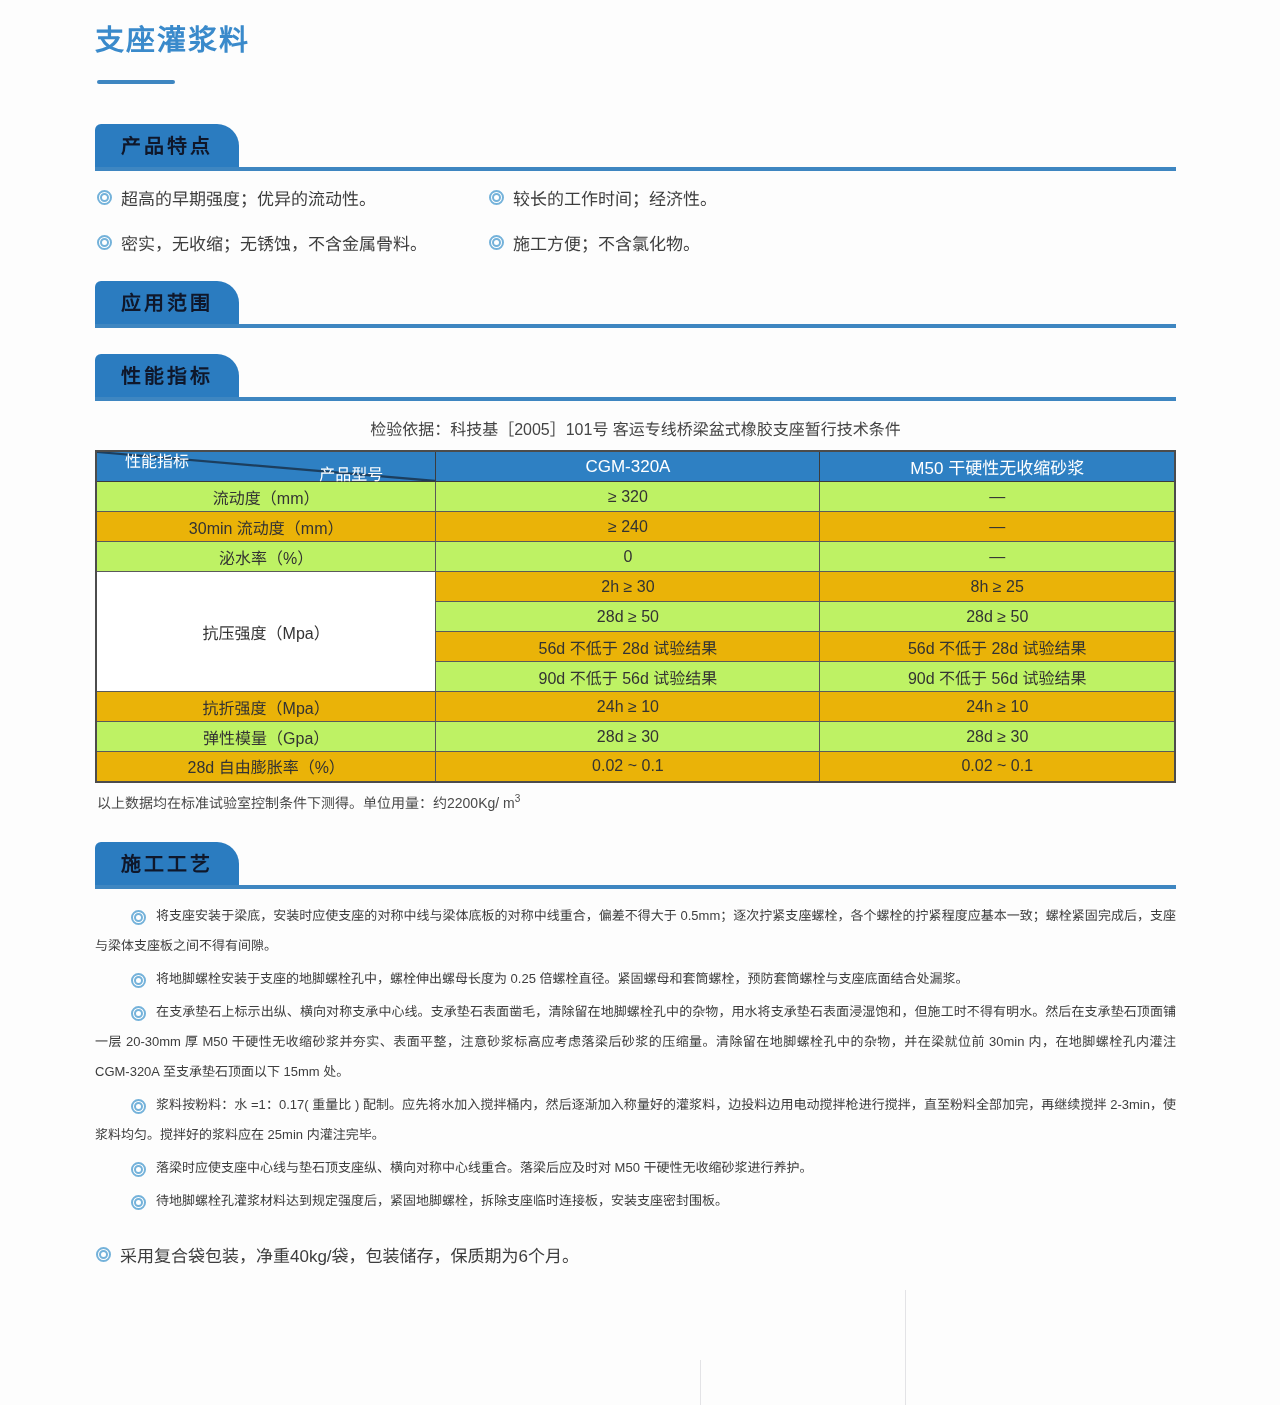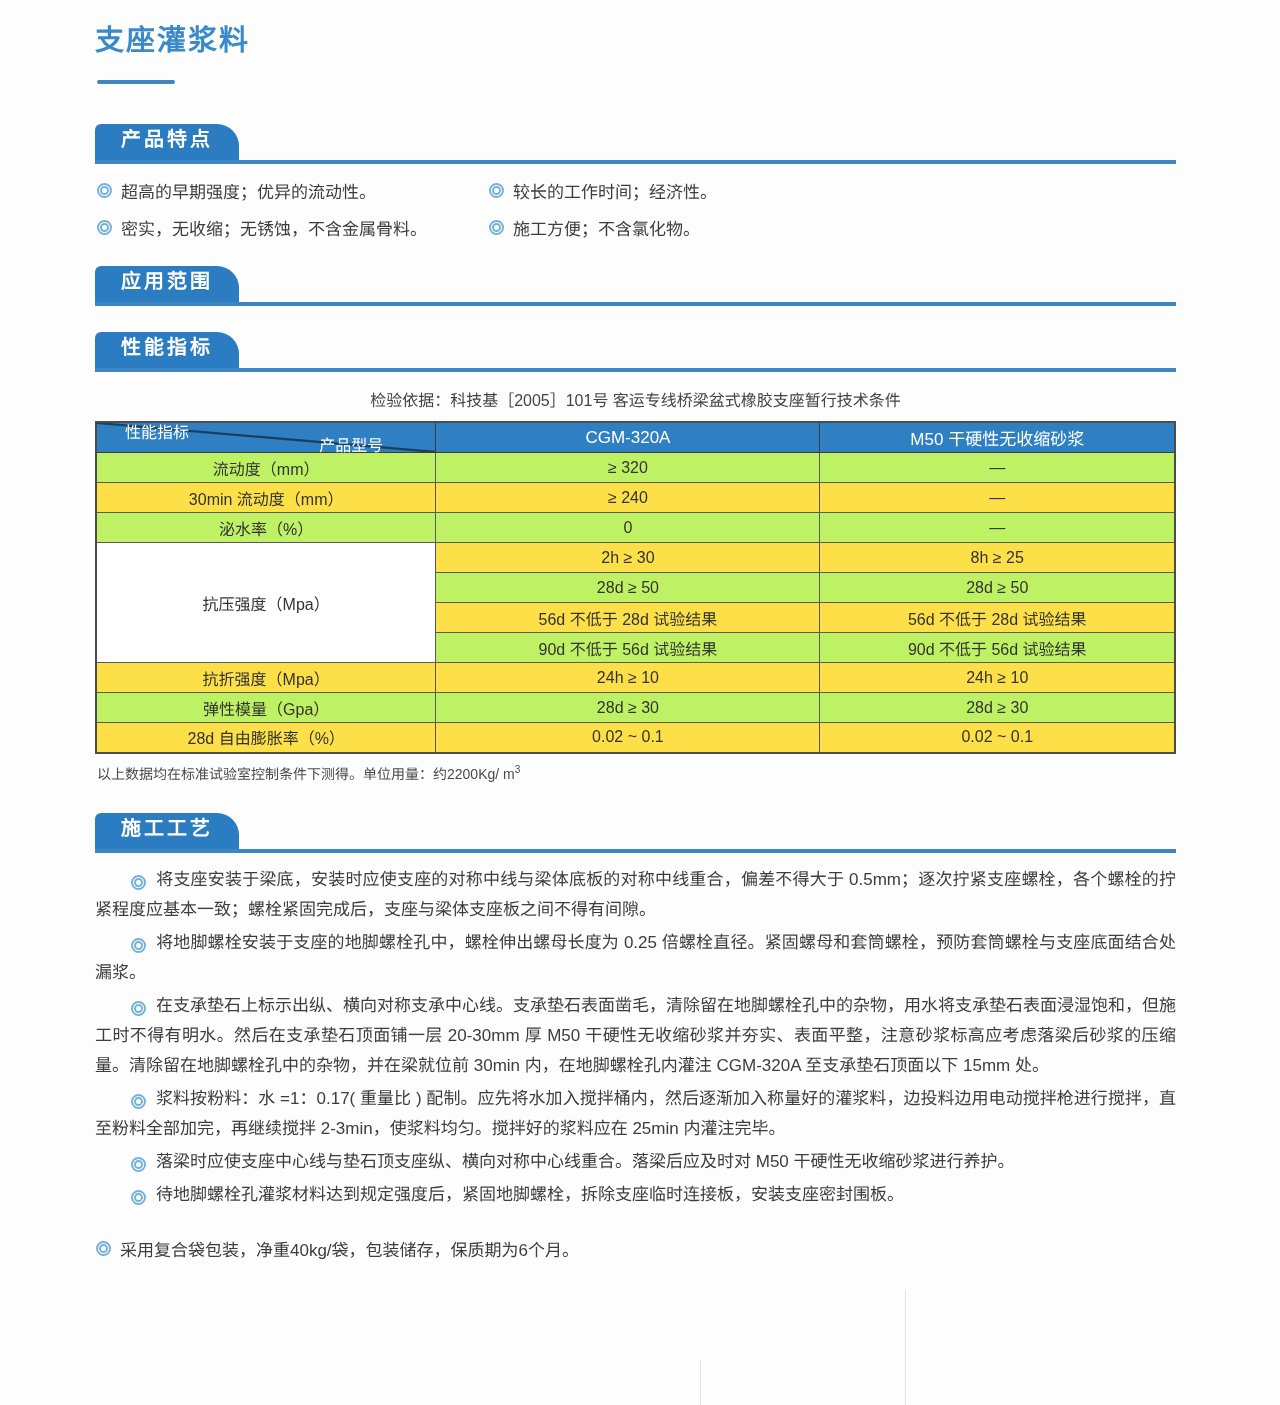--- a/index.html
+++ b/index.html
@@ -17,41 +17,41 @@
     font-size:29px; font-weight:bold; color:#3a8acb; letter-spacing:2px;
   }
   .title-dash {
     width:78px; height:4px; background:#3e86c1; border-radius:2px;
     margin:22px 0 40px 2px;
   }
 
   
   .sec-head { border-bottom:4px solid #3e86c1; line-height:0; }
   .sec-badge {
-    display:inline-block; background:#2b7cc0; color:#ffffff;
+    display:inline-block; background:#2b7cc0; color:#0f172a;
     font-size:20px; font-weight:bold; letter-spacing:3px;
-    line-height:1; padding:5px 26px 11px;
+    line-height:1; padding:12px 26px 11px;
     border-radius:6px 22px 0 0;
   }
 
   
   .ring {
     display:inline-flex; align-items:center; justify-content:center;
     width:15px; height:15px; border:2px solid #74b2da; border-radius:50%;
     flex:none; background:#fff;
   }
   .ring::after {
     content:""; display:block; width:5px; height:5px;
     border:2px solid #74b2da; border-radius:50%;
   }
 
   
   .features {
     display:grid; grid-template-columns:392px auto;
-    row-gap:12px; margin:14px 0 24px 2px;
+    row-gap:20px; margin:14px 0 24px 2px;
     font-size:17px;
   }
   .feature-item { display:flex; align-items:center; gap:9px; }
 
   
   .app-paras { margin:16px 0 24px 36px; font-size:17px; line-height:31px; }
 
   
   .basis { text-align:center; font-size:16px; color:#444; margin:15px 0 10px; }
   table.perf {
@@ -63,27 +63,27 @@
   table.perf tr.head td { border-color:#3c3c3c; }
   .col-label { width:31.5%; }
   .col-a { width:35.6%; }
   .col-b { width:32.9%; }
   td.hd { background:#2e80c3; color:#fff; font-size:17px; height:64px; }
   td.corner { position:relative; padding:0; }
   td.corner svg { position:absolute; inset:0; width:100%; height:100%; }
   .corner-top { position:absolute; top:9px; right:52px; font-size:16px; color:#fff; }
   .corner-bottom { position:absolute; bottom:9px; left:28px; font-size:16px; color:#fff; }
   tr.gray td { background:#bef264; }
-  tr.white td { background:#fde047; }
+  tr.white td { background:#eab308; }
   td.span-label { background:#ffffff !important; }
   .footnote { font-size:14px; color:#4a4a4a; margin:9px 0 26px 2px; }
   .footnote sup { font-size:10px; }
 
   
-  .process { margin:12px 0 22px; font-size:17px; line-height:30px; }
+  .process { margin:12px 0 22px; font-size:13px; line-height:30px; }
   .process p { text-indent:36px; text-align:justify; margin-bottom:3px; }
   .process .ring { vertical-align:-2px; margin-right:10px; }
 
   
   .pack-item { display:flex; align-items:center; gap:9px; font-size:17px; margin:14px 0 0 1px; }
 
   .section { margin-bottom:26px; }
   .section.perf-sec { margin-bottom:30px; }
 
   

